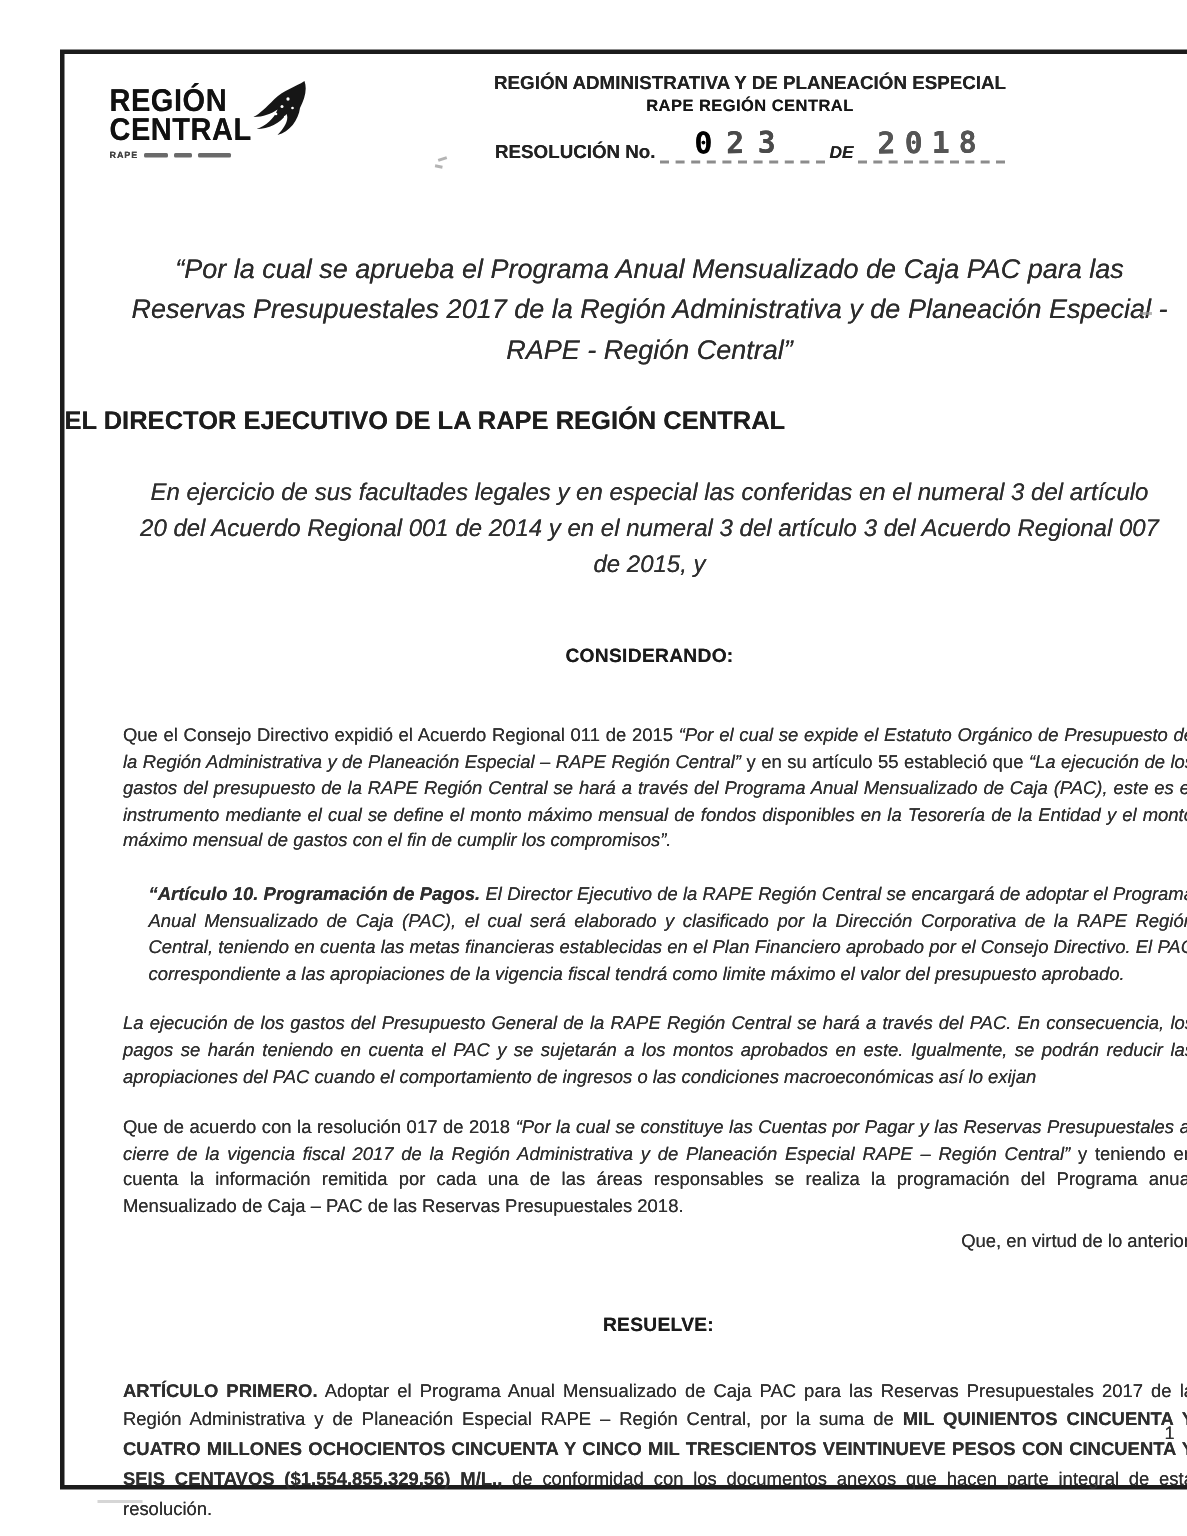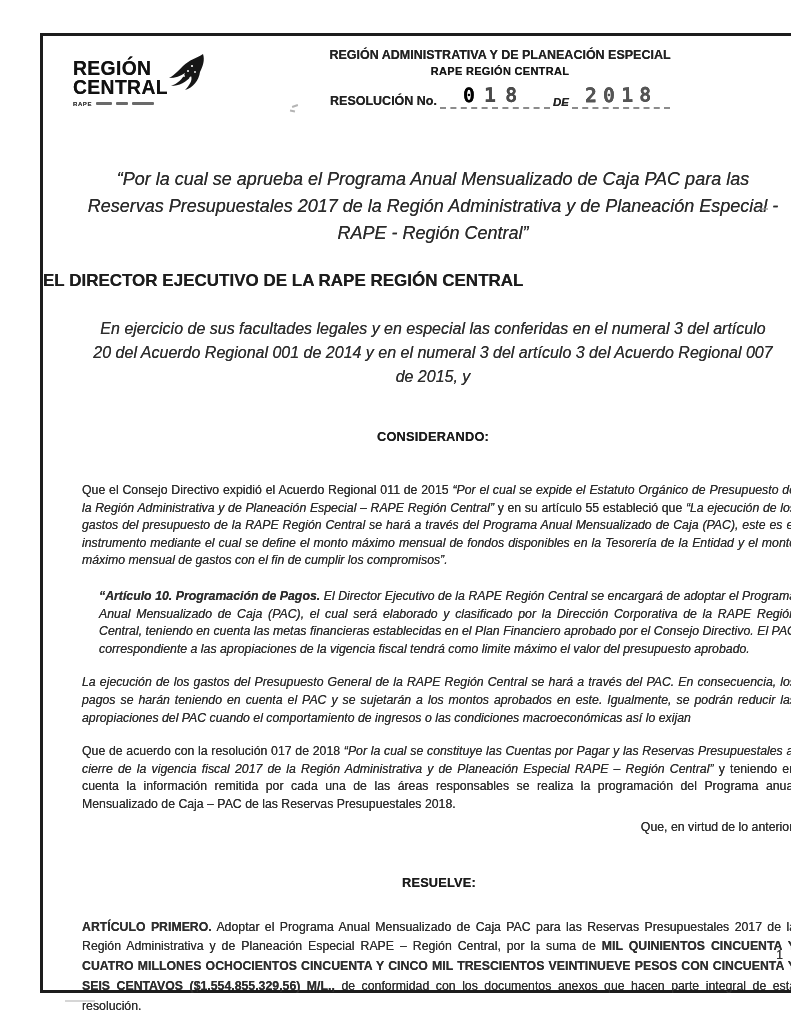--- a/index.html
+++ b/index.html
@@ -219,21 +219,21 @@
         <span class="tag-mark tm3"></span>
       </div>
     </div>
 
     <div class="header-text">
       <div class="hline1">REGIÓN ADMINISTRATIVA Y DE PLANEACIÓN ESPECIAL</div>
       <div class="hline2">RAPE REGIÓN CENTRAL</div>
       <div class="res-row">
         <span class="res-label">RESOLUCIÓN No.</span>
         <span class="blank blank1">
-            <span class="stamp stamp023">018</span>
+            <span class="stamp stamp023">023</span>
           </span>
         <span class="res-de">DE</span>
         <span class="blank blank2">
             <span class="stamp stamp2018">2018</span>
           </span>
       </div>
     </div>
     <span class="smudge1"></span>
   </div>
 

